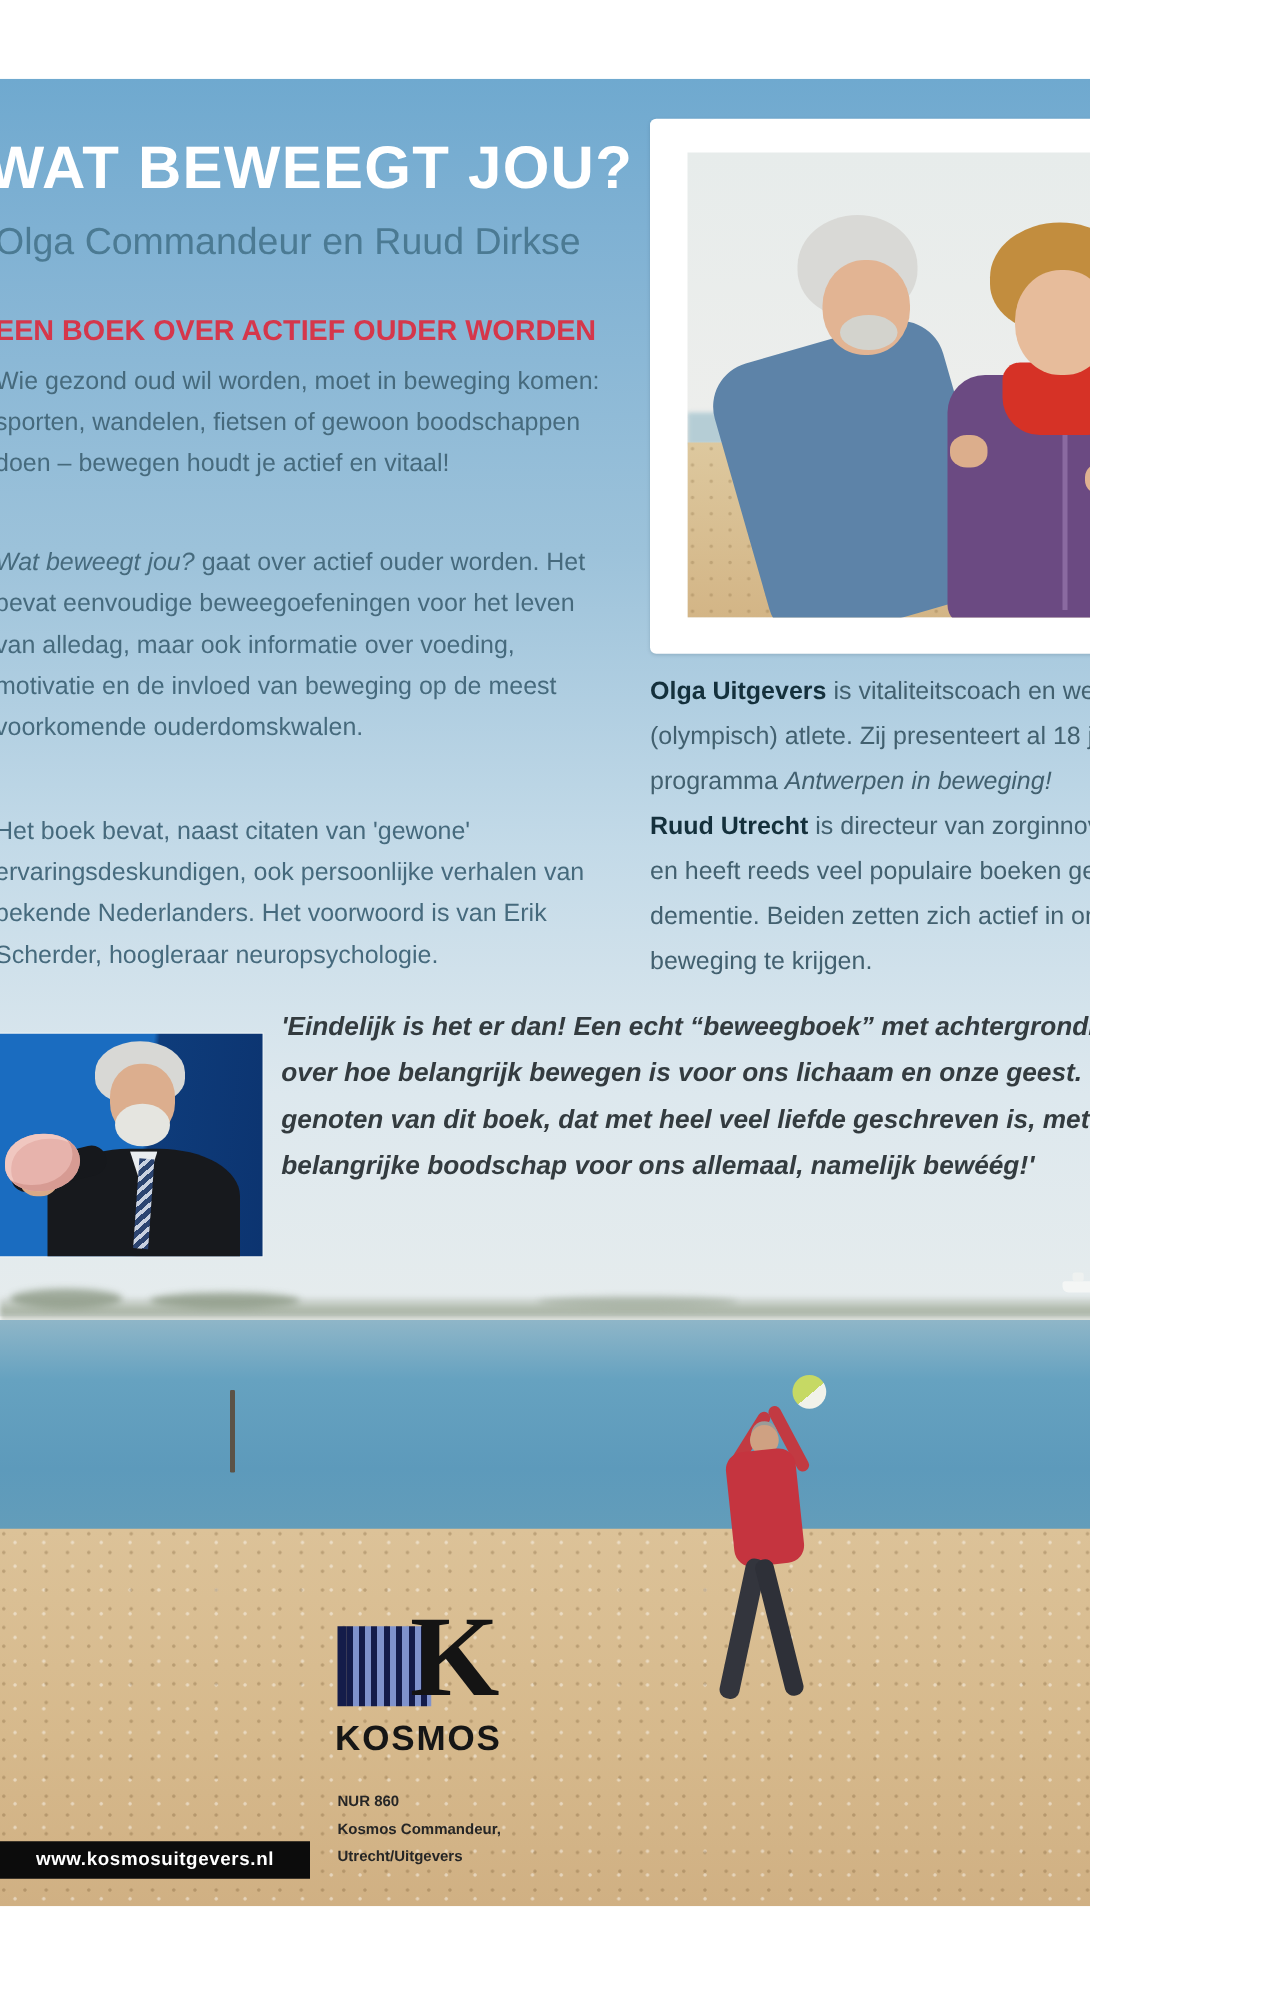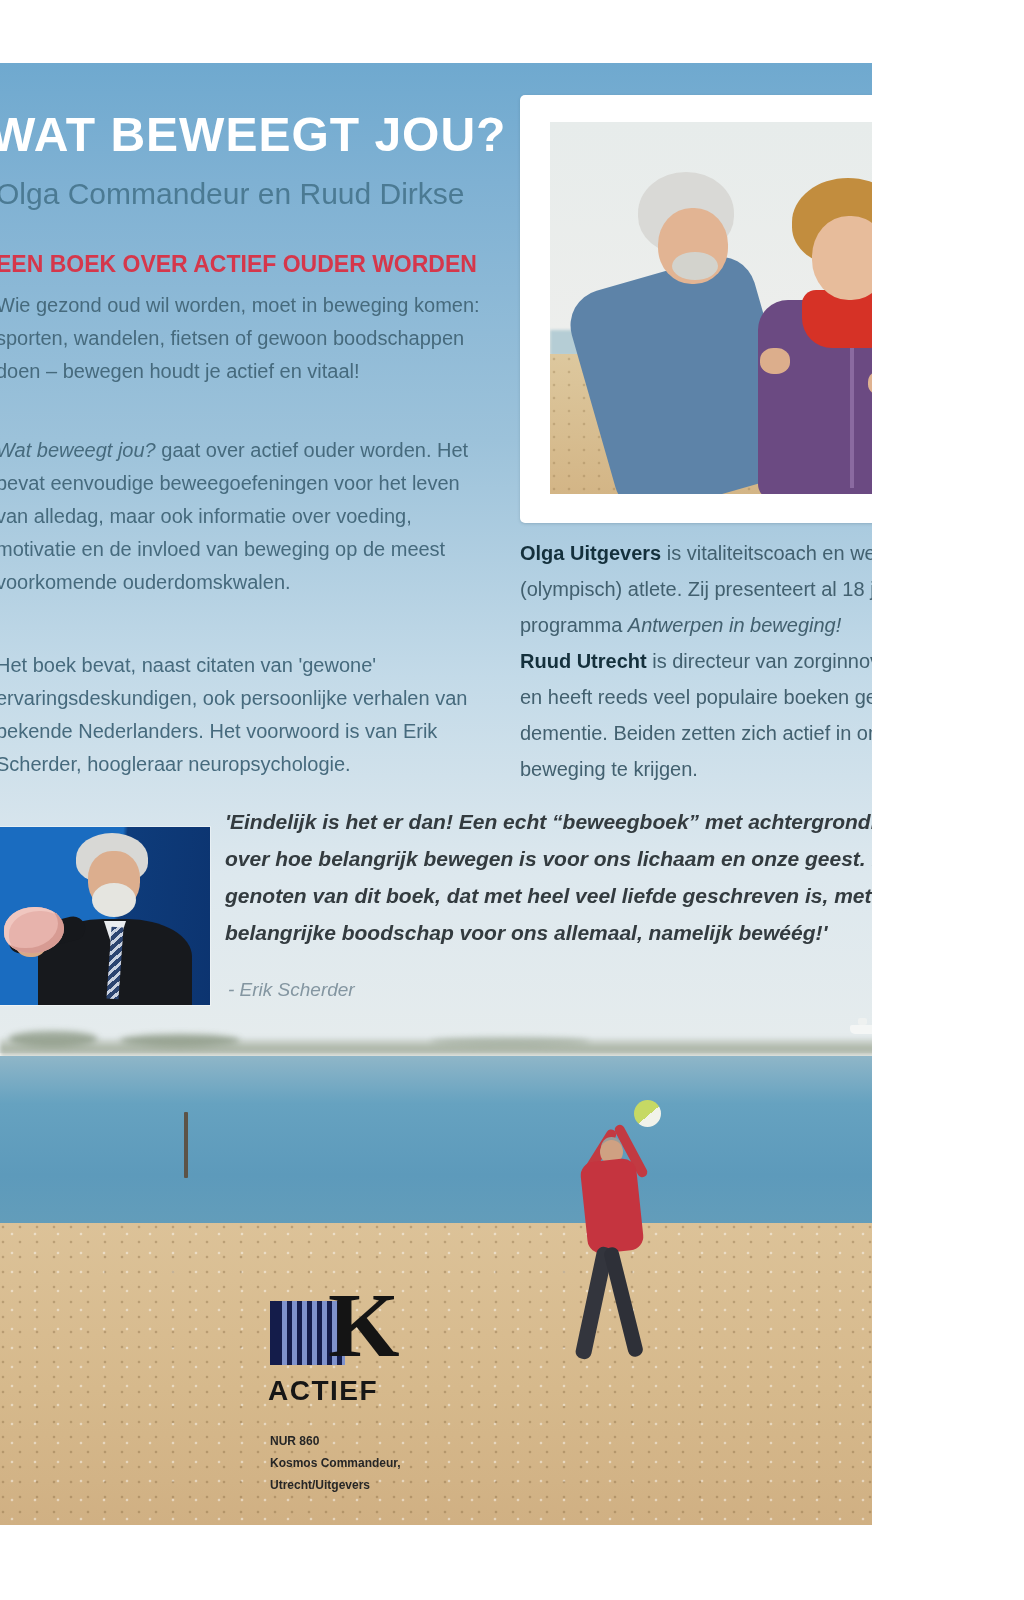--- a/index.html
+++ b/index.html
@@ -233,25 +233,25 @@
       <div class="ek-face"></div>
       <div class="ek-beard"></div>
       <div class="ek-suit"></div>
       <div class="ek-shirt"></div>
       <div class="ek-tie"></div>
       <div class="ek-arm"></div>
       <div class="ek-hand"></div>
       <div class="ek-brain"></div>
     </div>
     <div class="quote">'Eindelijk is het er dan! Een echt “beweegboek” met achtergrondinformatie over hoe belangrijk bewegen is voor ons lichaam en onze geest. Ik heb genoten van dit boek, dat met heel veel liefde geschreven is, met een heel belangrijke boodschap voor ons allemaal, namelijk bewéég!'</div>
-    <div class="quote-attr">- Erik Scherder</div>
-
+
+    <div class="website-strip">www.kosmosuitgevers.nl</div>
     <div class="kosmos-stripes"></div>
     <div class="kosmos-k">K</div>
-    <div class="kosmos-wordmark">ACTIEF</div>
+    <div class="kosmos-wordmark">KOSMOS</div>
     <div class="nur-block">
       <div>NUR 860</div>
       <div>Kosmos Commandeur,</div>
       <div>Utrecht/Uitgevers</div>
     </div>
 
   </div>
 </div>
 
 </body></html>

